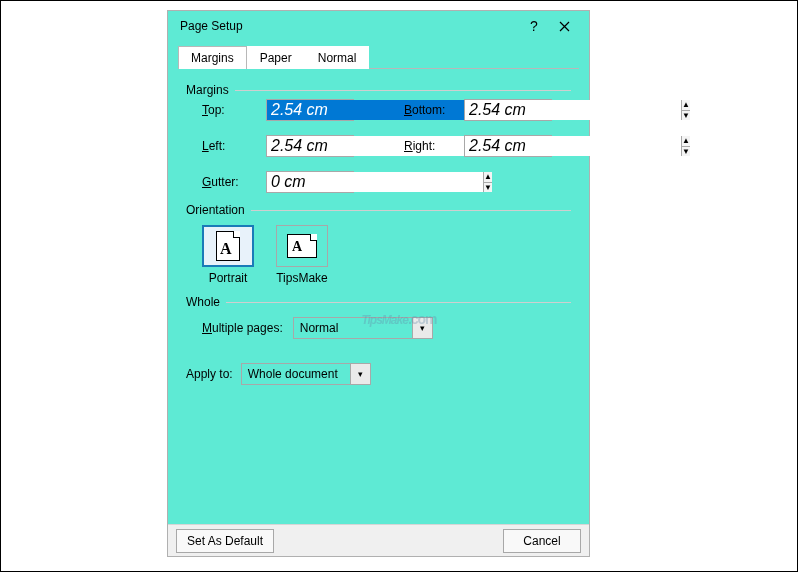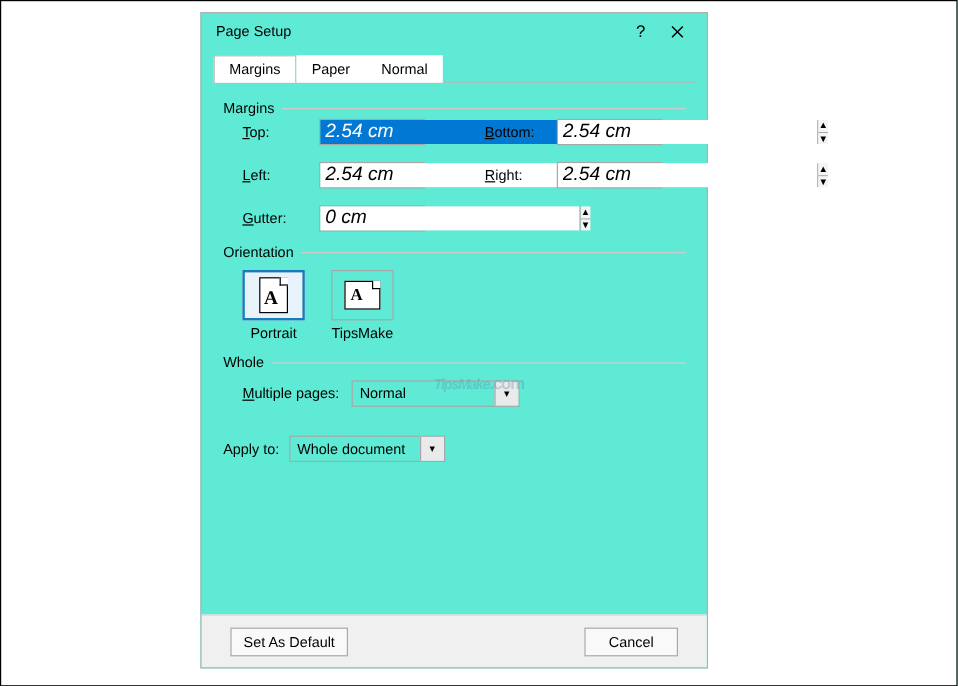--- a/index.html
+++ b/index.html
@@ -36,21 +36,21 @@
 .pages-row { display: flex; align-items: center; gap: 10px; margin-left: 16px; margin-top: 8px; }
 .combo { display: flex; align-items: center; border: 1px solid #a8a8a8; height: 22px; }
 .combo .val { flex: 1; padding: 0 6px; }
 .combo .arrow { width: 20px; height: 100%; display: flex; align-items: center; justify-content: center; background: #eaeaea; border-left: 1px solid #a8a8a8; font-size: 9px; }
 .preview-sec { margin-top: 30px; }
 .preview-box { width: 74px; height: 96px; border: 1px solid #000; margin-left: 28px; margin-top: 10px; padding: 10px 8px; background: #fff; box-shadow: 1px 1px 2px rgba(0,0,0,0.3); }
 .preview-box .line { height: 1px; background: #000; margin-bottom: 4px; }
 .preview-box .line.half { width: 50%; }
 .preview-box .gap { height: 8px; }
 .apply-row { display: flex; align-items: center; gap: 8px; margin-left: 0; margin-top: 24px; }
-.footer { position: absolute; bottom: 0; left: 0; right: 0; height: 44px; background: #f0f0f0; border-top: 1px solid #d6d6d6; display: flex; align-items: center; padding: 0 24px; gap: 8px; }
+.footer { position: absolute; bottom: 0; left: 0; right: 0; height: 32px; background: #f0f0f0; border-top: 1px solid #d6d6d6; display: flex; align-items: center; padding: 0 8px; gap: 8px; }
 .footer .spacer { flex: 1; }
 .btn { min-width: 78px; height: 24px; border: 1px solid #a8a8a8; background: #f9f9f9; display: flex; align-items: center; justify-content: center; padding: 0 10px; }
 .btn.primary { border: 2px solid #0070c0; }
 .watermark { position: absolute; left: 50%; top: 290px; transform: translateX(-50%); font-size: 36px; font-weight: bold; color: rgba(100,140,170,0.35); font-style: italic; pointer-events: none; font-family: Arial, sans-serif; letter-spacing: -1px; }
 .watermark .com { font-size: 14px; font-style: normal; text-align: center; }
 </style>
 </head>
 <body>
 
 <div class="dialog">

